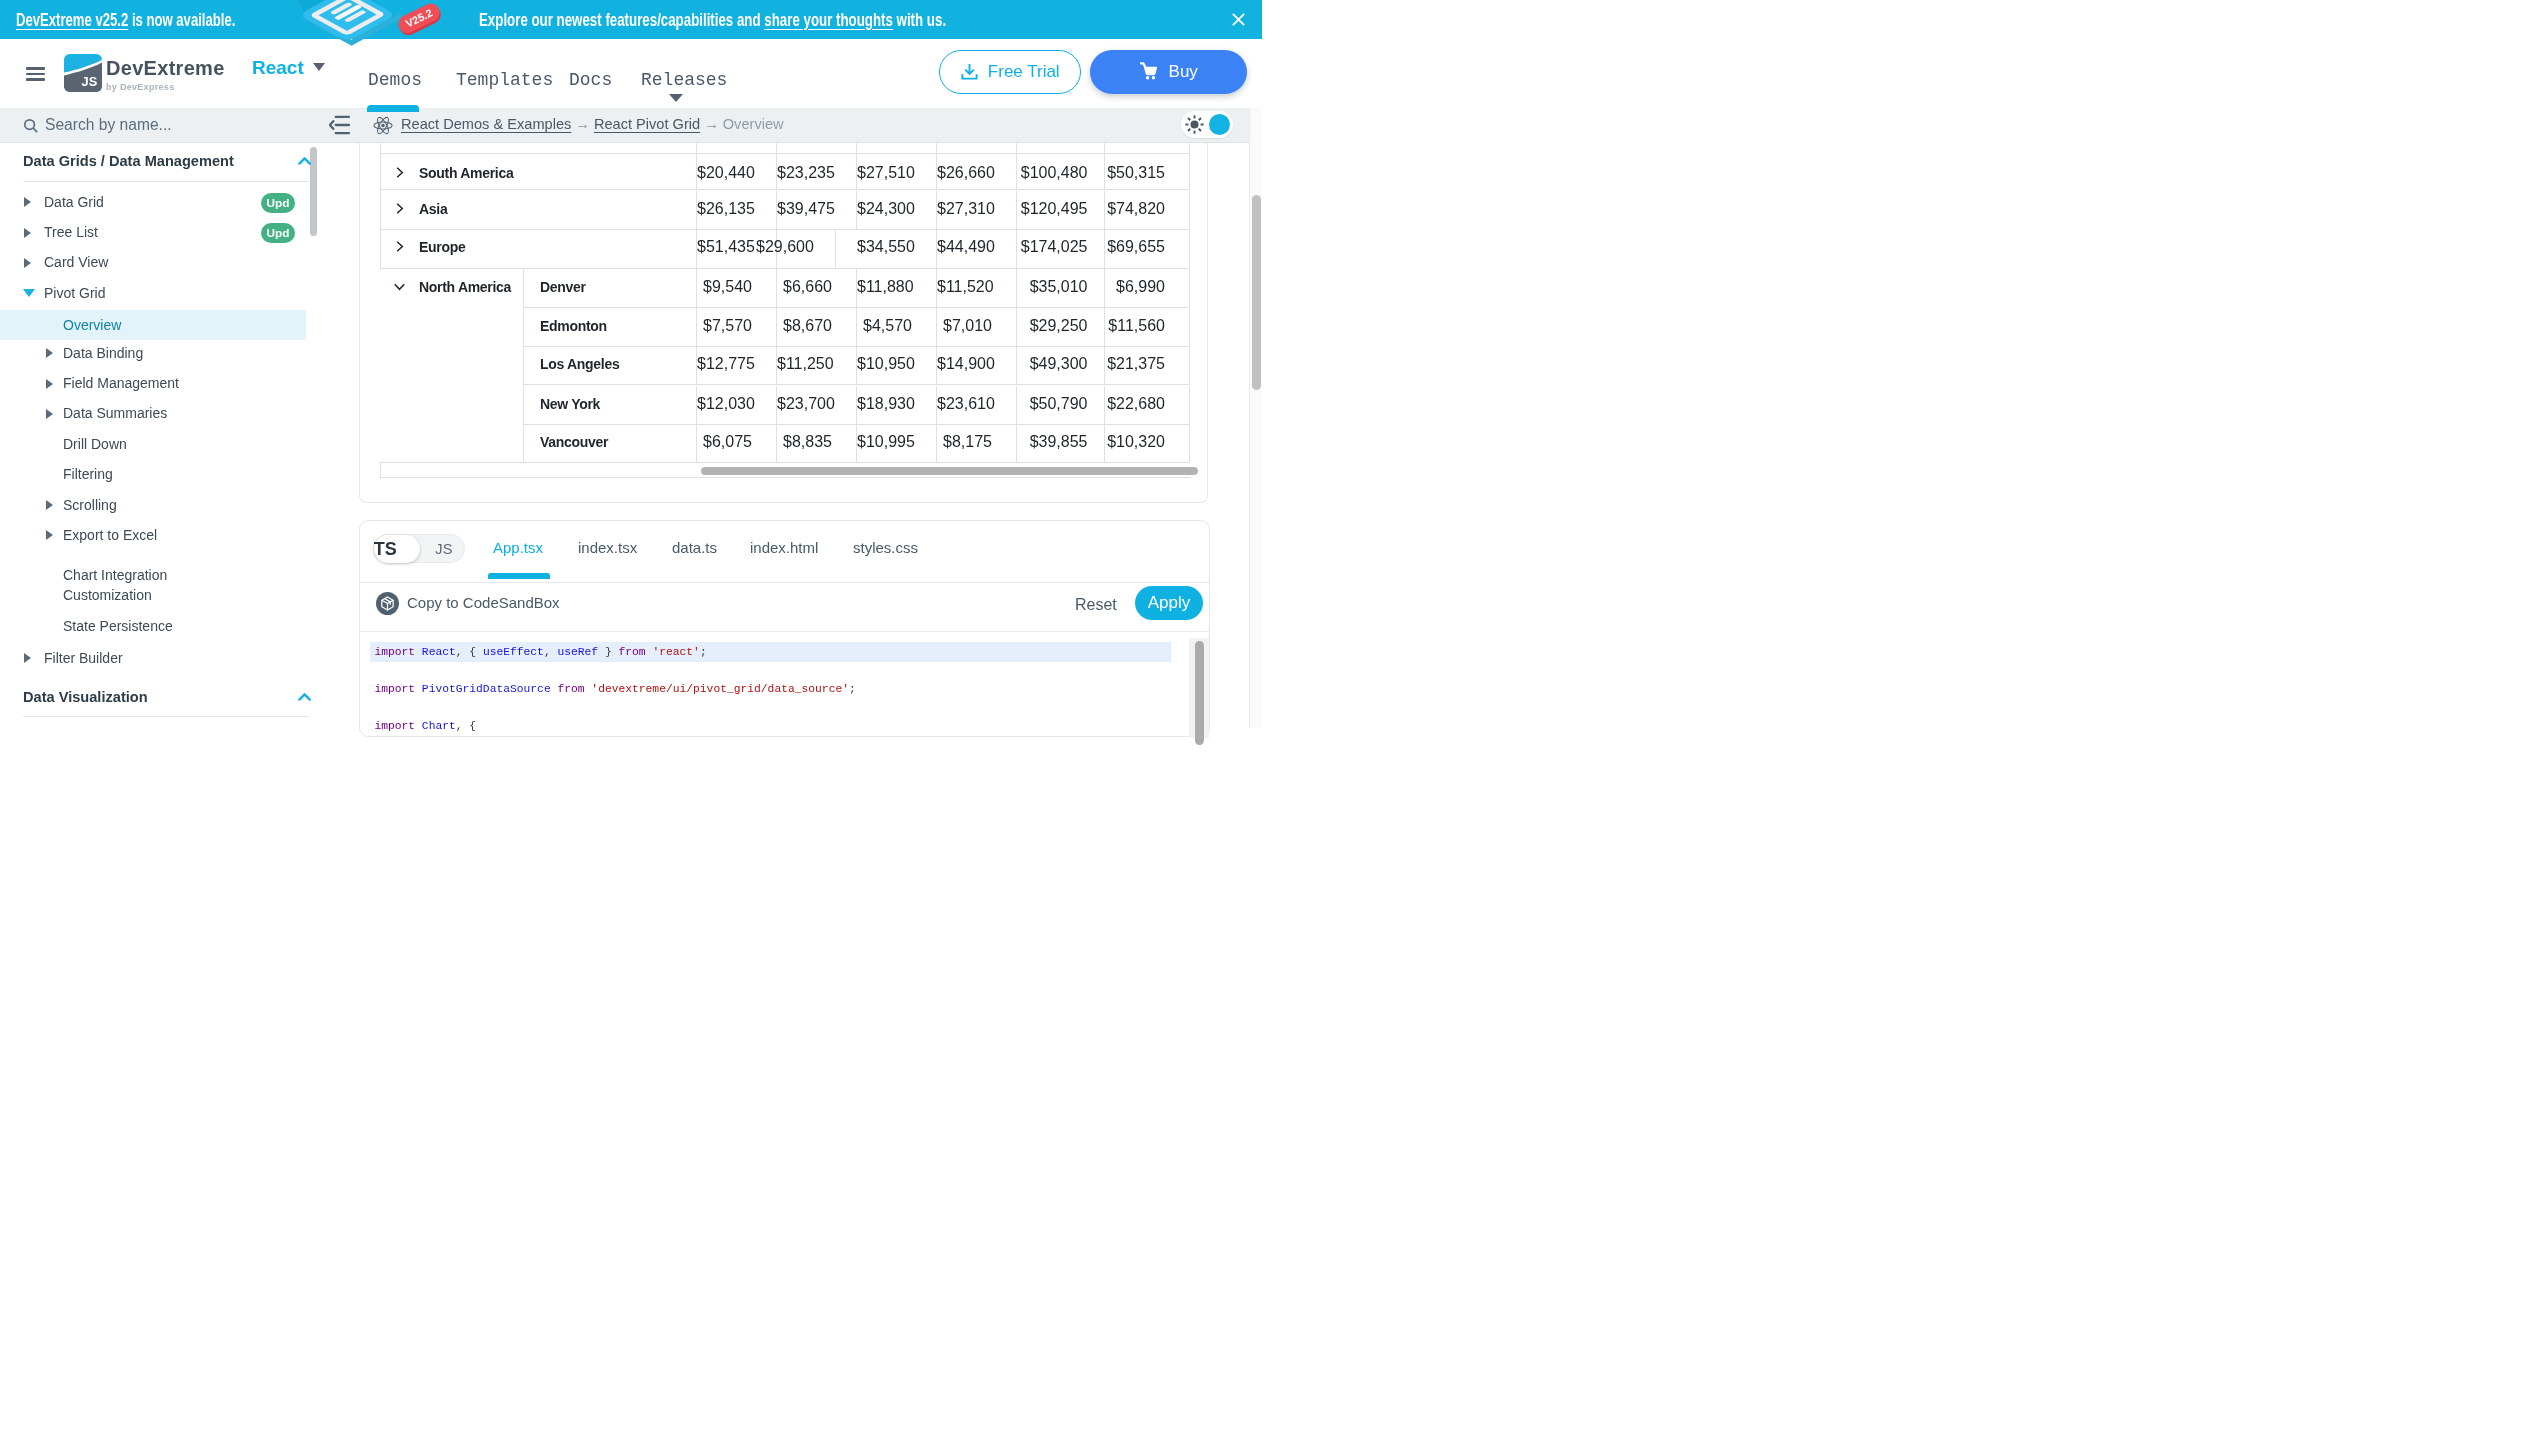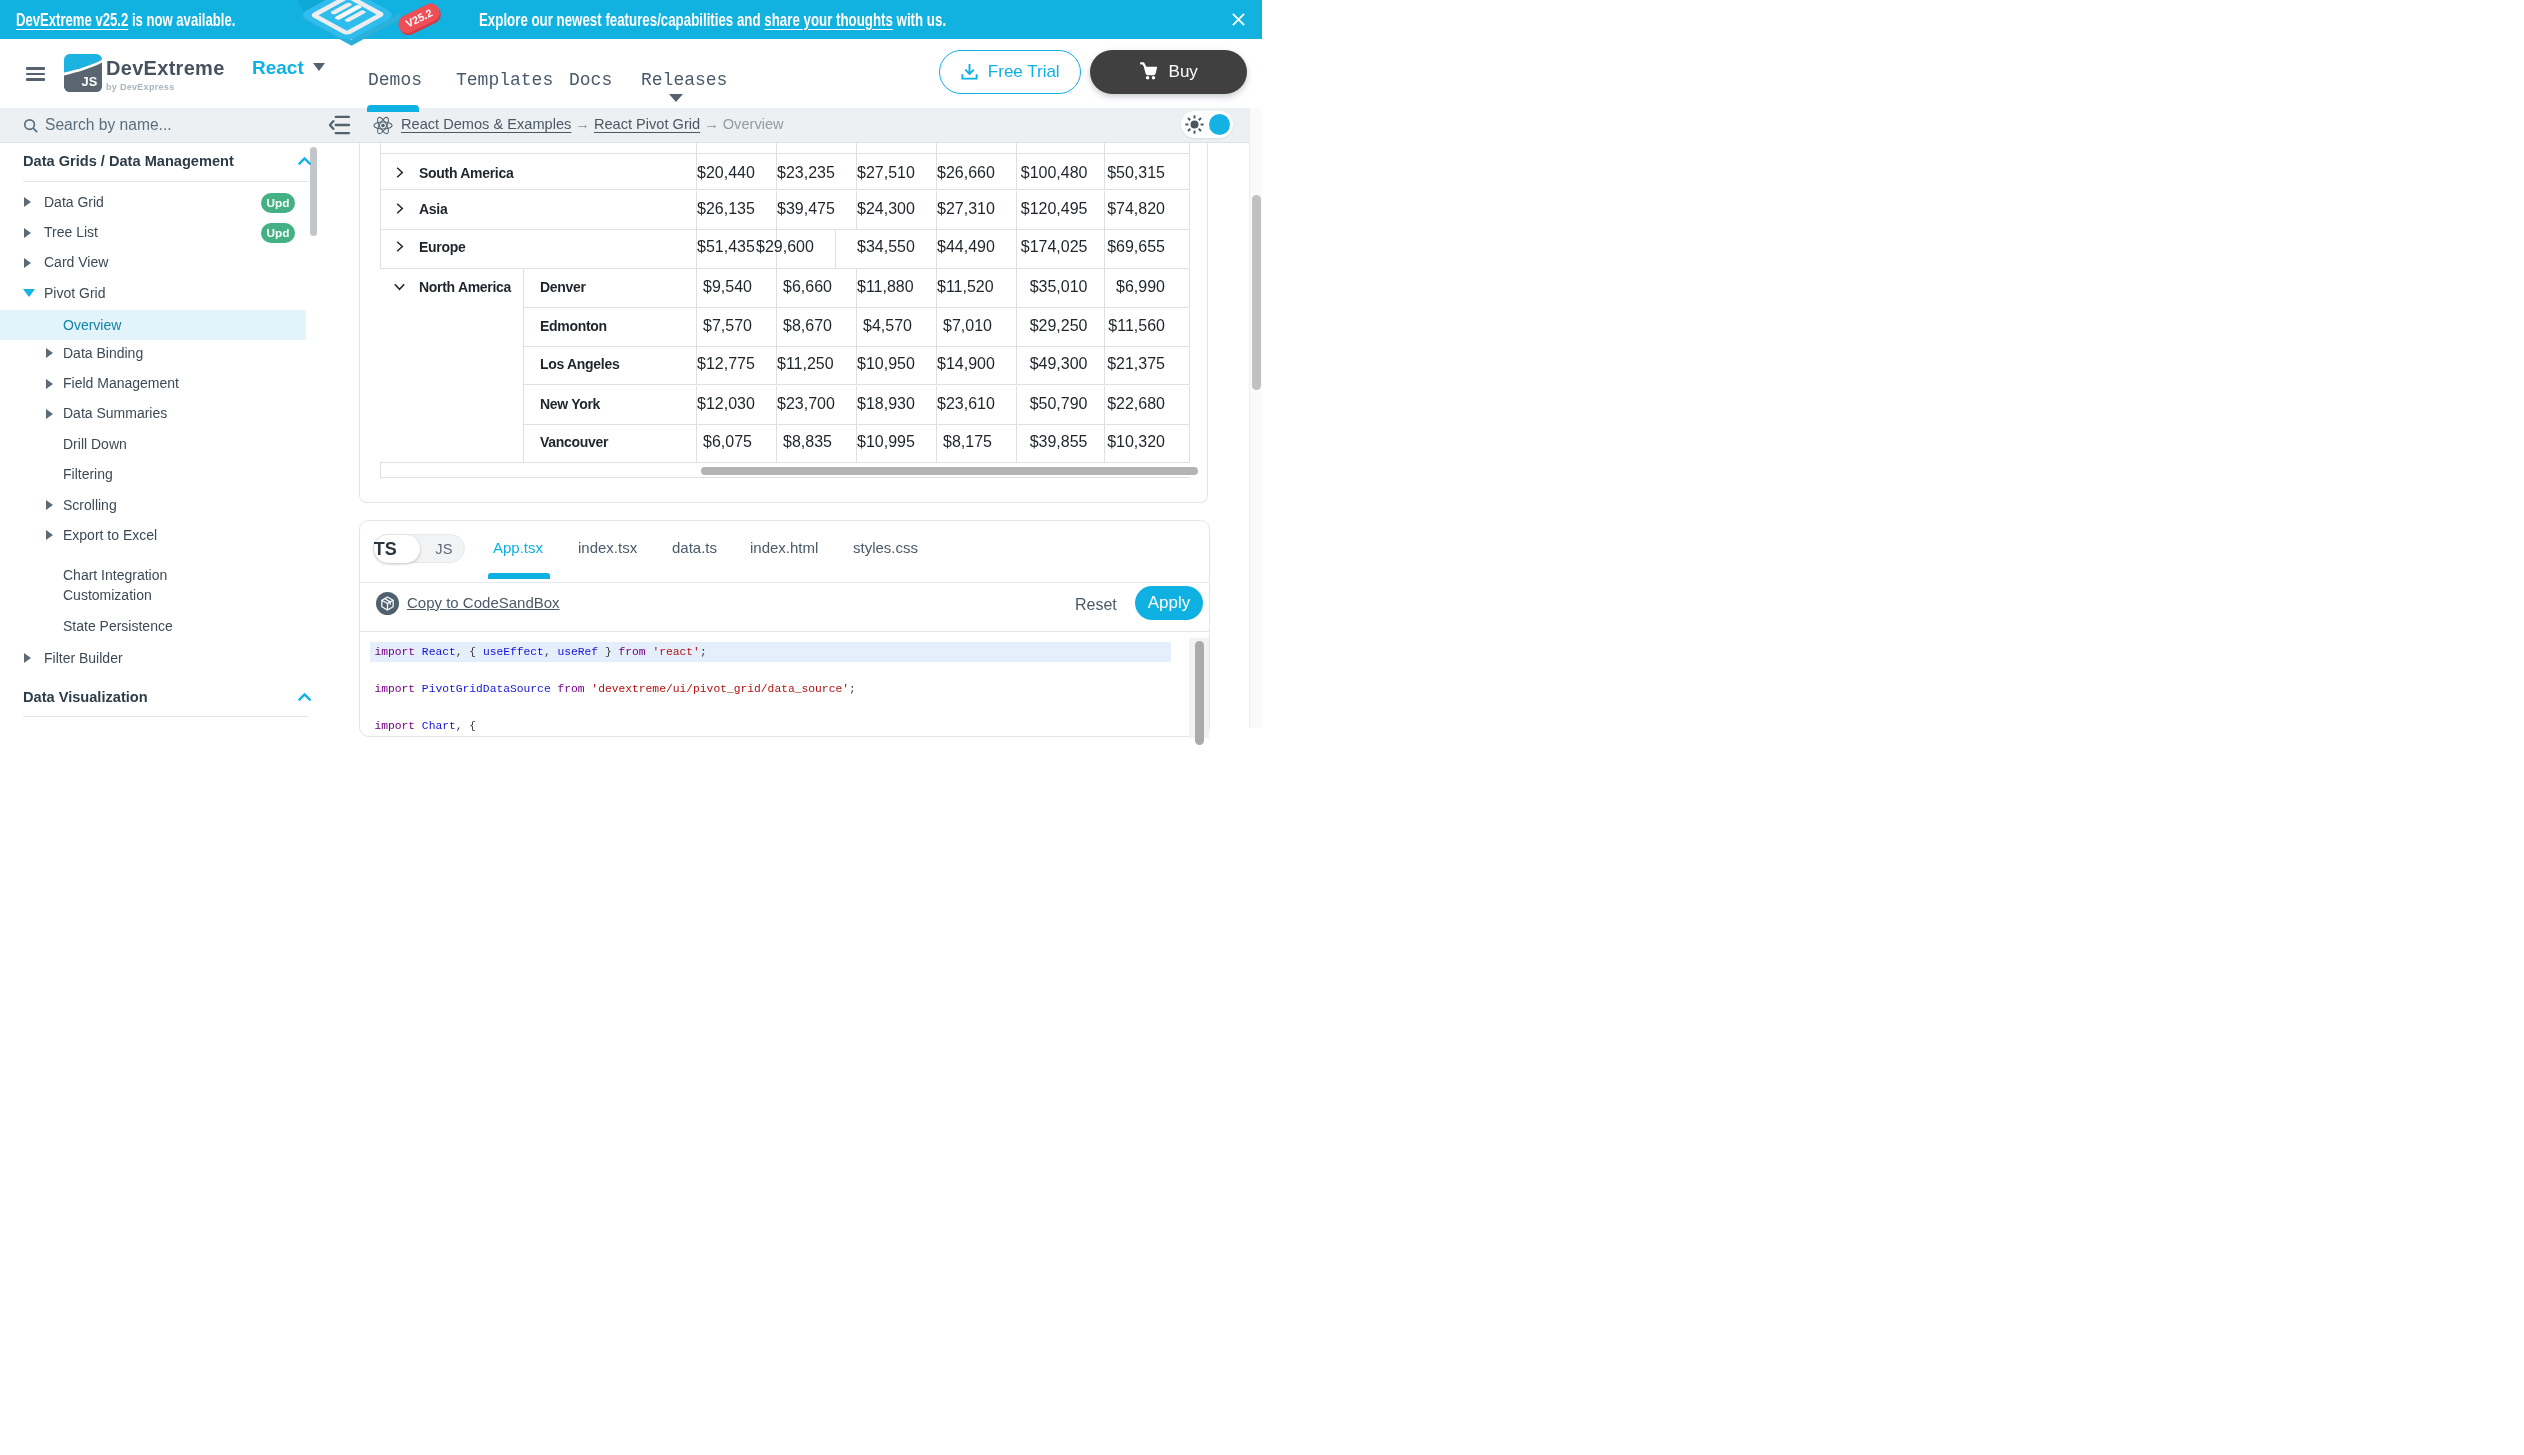--- a/index.html
+++ b/index.html
@@ -15,21 +15,21 @@
   .burger { position:absolute; left:26.4px; top:28px; width:18.4px; }
   .burger div { height:2.5px; background:#55616e; border-radius:0.9px; margin-bottom:3.2px; }
   #logo { position:absolute; left:64px; top:14.6px; width:38px; height:38px; }
   #brand { position:absolute; left:106px; top:19.4px; font-size:20px; font-weight:bold; color:#47525f; letter-spacing:0.3px; line-height:20px; }
   #brand .by { display:block; font-size:9px; font-weight:bold; color:#a9b4bd; margin-top:-1.9px; letter-spacing:0.3px; }
   #react-sel { position:absolute; left:252px; top:19.4px; font-size:19px; font-weight:bold; color:#0bb2e6; line-height:20px; }
   #react-caret { position:absolute; left:313px; top:23.6px; width:0; height:0; border-left:6.6px solid transparent; border-right:6.6px solid transparent; border-top:8.5px solid #55616e; }
   .nav { position:absolute; top:39px; height:69px; font-size:18px; color:#4a5a6a; }
   .nav span { position:absolute; top:31px;font-family:Liberation Mono, monospace; }
   .freetrial { position:absolute; left:939px; top:11px; width:142px; height:44px; border:1.9px solid #0fb0e2; border-radius:23px; color:#0fb0e2; font-size:17px; line-height:41px; text-align:center; }
-  .buybtn { position:absolute; left:1090px; top:11px; width:157px; height:44px; background:#404040; border-radius:23px; color:#fff; font-size:17px; line-height:44px; text-align:center; box-shadow:0 2.8px 6.6px rgba(40,60,80,0.25); }
+  .buybtn { position:absolute; left:1090px; top:11px; width:157px; height:44px; background:#3b82f6; border-radius:23px; color:#fff; font-size:17px; line-height:44px; text-align:center; box-shadow:0 2.8px 6.6px rgba(40,60,80,0.25); }
   
   #toolbar { position:absolute; left:0; top:108px; width:1262px; height:35px; background:#edf0f2; border-bottom:0.9px solid #dde2e5; }
   #demos-ind { position:absolute; left:367px; top:105px; width:52px; height:6.6px; background:#0fb0e2; border-radius:3.8px 3.8px 0 0; }
   #search-ph { position:absolute; left:45px; top:116px; font-size:15.6px; color:#5a6e7d; }
   .crumbs { position:absolute; left:401px; top:116px; font-size:14.6px; color:#4a5866; }
   .crumbs a { color:#4a5866; text-decoration:underline; text-underline-offset:3.3px; }
   .crumbs .sep { color:#8a97a2; padding:0 4px; }
   .crumbs .cur { color:#909ca6; }
   #toggle { position:absolute; left:1181px; top:111px; width:52px; height:27px; background:#fff; border-radius:14px; box-shadow:0 0.9px 1.9px rgba(0,0,0,0.08); }
   #toggle .knob { position:absolute; right:2.8px; top:2.8px; width:21px; height:21px; border-radius:50%; background:#14b2e2; }
@@ -59,21 +59,21 @@
   
   #codecard { position:absolute; left:359px; top:520px; width:851px; height:217px; background:#fff; border:0.9px solid #e3e6e8; border-radius:9.4px; }
   #tsjs { position:absolute; left:12.7px; top:12.7px; width:92px; height:29px; background:#f2f3f4; border:0.9px solid #e7e9ea; border-radius:15px; }
   #tsjs .knob { position:absolute; left:0; top:0; width:46px; height:28px; background:#fff; border-radius:14px; box-shadow:0 0.9px 2.8px rgba(0,0,0,0.25); color:#2b3540; font-size:18px; font-weight:bold; text-align:left; line-height:28px; }
   #tsjs .js { position:absolute; right:11.3px; top:0; line-height:28px; font-size:14.6px; color:#5d6976; }
   .tab { position:absolute; top:18px; font-size:15px; color:#4a5a68; }
   #tab-active { color:#0fb0e2; }
   #tab-ind { position:absolute; left:128px; top:52px; width:62px; height:5.7px; background:#0fb0e2; border-radius:2.8px 2.8px 0 0; }
   #tabs-hr { position:absolute; left:0; top:61px; width:849px; border-top:0.9px solid #e6e9eb; }
   #csb-row-hr { position:absolute; left:0; top:110px; width:849px; border-top:0.9px solid #e6e9eb; }
-  #csb-text { position:absolute; left:47px; top:73px; font-size:15px; color:#4a5a68;text-decoration:underline; }
+  #csb-text { position:absolute; left:47px; top:73px; font-size:15px; color:#4a5a68; }
   #reset { position:absolute; left:715px; top:75px; font-size:16px; color:#4a5a68; }
   #apply { position:absolute; left:775px; top:65px; width:68px; height:34px; background:#0fb0e2; border-radius:17.5px; color:#fff; font-size:17px; text-align:center; line-height:34px; }
   .codeline { position:absolute; left:14.4px; font-family:"Liberation Mono", monospace; font-size:11.3px; white-space:pre; }
   #hl-line { position:absolute; left:10.4px; top:121px; width:801px; height:20px; background:#e5eefb; }
   .kw { color:#770088; } .def { color:#1414dd; } .str { color:#b31111; } .pn { color:#3a3a3a; }
   #code-thumb { position:absolute; left:835px; top:120px; width:9px; height:104px; background:#ababab; border-radius:4.7px; }
   
   #pg-sb { position:absolute; left:1249px; top:108px; width:13.2px; height:620px; background:#fafafa; border-left:0.9px solid #ebebeb; }
   #pg-thumb { position:absolute; left:2.4px; top:87px; width:8.5px; height:195px; background:#c1c1c1; border-radius:4.7px; }
 </style>

